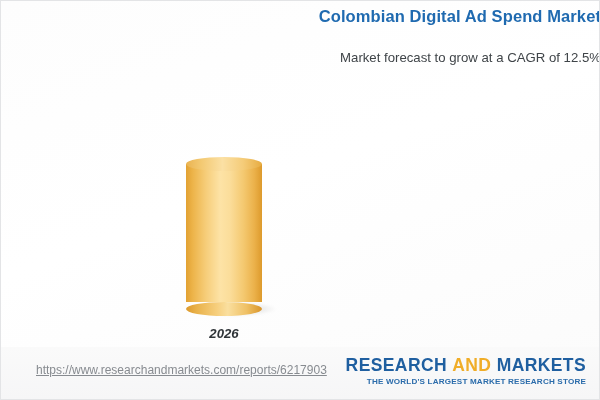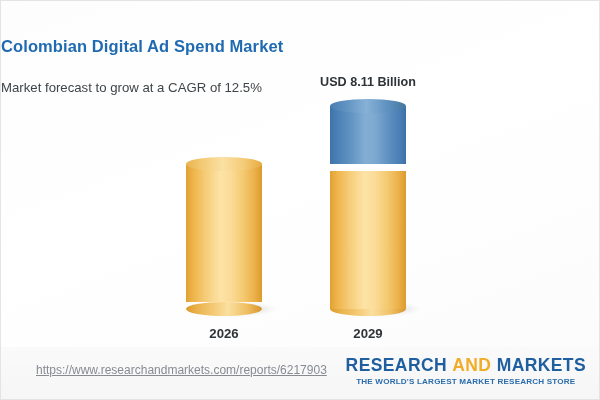--- a/index.html
+++ b/index.html
@@ -19,22 +19,22 @@
     background: linear-gradient(160deg, #fdfdfd 0%, #ffffff 45%, #fbfbfb 100%);
     border: 1px solid #e3e4e6;
     overflow: hidden;
   }
 
   
   #chart-header {
     position: absolute;
     top: 0; left: 0;
     width: 600px;
-    padding-top: 34px;
-    text-align: left;
+    padding-top: 4px;
+    text-align: right;
   }
   #chart-title {
     font-size: 16.5px;
     font-weight: bold;
     color: #1f6ab0;
     letter-spacing: 0.1px;
     line-height: 22px;
   }
   #chart-subtitle {
     margin-top: 22px;
@@ -75,20 +75,21 @@
 
   .category-label {
     position: absolute;
     left: 0;
     bottom: 8px;
     width: 150px;
     text-align: center;
     font-size: 13.2px;
     font-weight: bold;
     color: #2f3438;
+    font-style: italic;
   }
 
   
   .cylinder-stack {
     position: absolute;
     left: 37px;
     width: 76px;
     bottom: 40px;
   }
 
@@ -166,21 +167,21 @@
     font-size: 12px;
     color: #878b90;
     white-space: nowrap;
     margin-left: 16px;
   }
 
   #brand-logo {
     position: absolute;
     right: 15px;
     top: 8px;
-    text-align: center;
+    text-align: right;
   }
   #brand-wordmark {
     font-size: 17.5px;
     font-weight: bold;
     letter-spacing: 0.4px;
     line-height: 20px;
     white-space: nowrap;
   }
   .brand-word-blue { color: #1f5fa0; }
   .brand-word-gold { color: #f0ad28; }
@@ -212,39 +213,20 @@
         <div class="cyl-seg" id="seg-0-base" style="bottom: 0px; height: 151.756px;">
           <div class="cyl-bottom yellow" id="bottom-0" style="bottom: -7px;"></div>
           <div class="cyl-body yellow" id="body-0" style="height: 137.756px;"></div>
           <div class="cyl-top yellow"></div>
         </div>
       </div>
 
       <div class="category-label">2026</div>
     </div>
 
-    <div class="bar-group" id="bar-group-1">
-      <div class="bar-value-label" id="value-label-1" style="bottom: 260px;">USD 8.11 Billion</div>
-
-      <div class="cylinder-stack" id="cyl-stack-1">
-        <div class="cyl-shadow"></div>
-
-        <div class="cyl-seg" id="seg-1-base" style="bottom: 0px; height: 137.756px;">
-          <div class="cyl-bottom yellow" id="bottom-1" style="bottom: -7px;"></div>
-          <div class="cyl-body yellow" id="body-1b" style="top: 0px; height: 137.756px;"></div>
-        </div>
-
-        <div class="cyl-seg" id="seg-1-growth" style="bottom: 137.756px; height: 72.2441px;">
-          <div class="cyl-body blue" id="body-1t" style="height: 58.2441px;"></div>
-          <div class="cyl-top blue"></div>
-        </div>
-      </div>
-
-      <div class="category-label">2029</div>
-    </div>
 
   </div>
 
   <div id="chart-footer">
     <a id="source-url" href="#">https://www.researchandmarkets.com/reports/6217903</a>
 
     <div id="brand-logo">
       <div id="brand-wordmark">
         <span class="brand-word-blue">RESEARCH</span><span>&nbsp;</span><span class="brand-word-gold">AND</span><span>&nbsp;</span><span class="brand-word-blue">MARKETS</span>
       </div>

